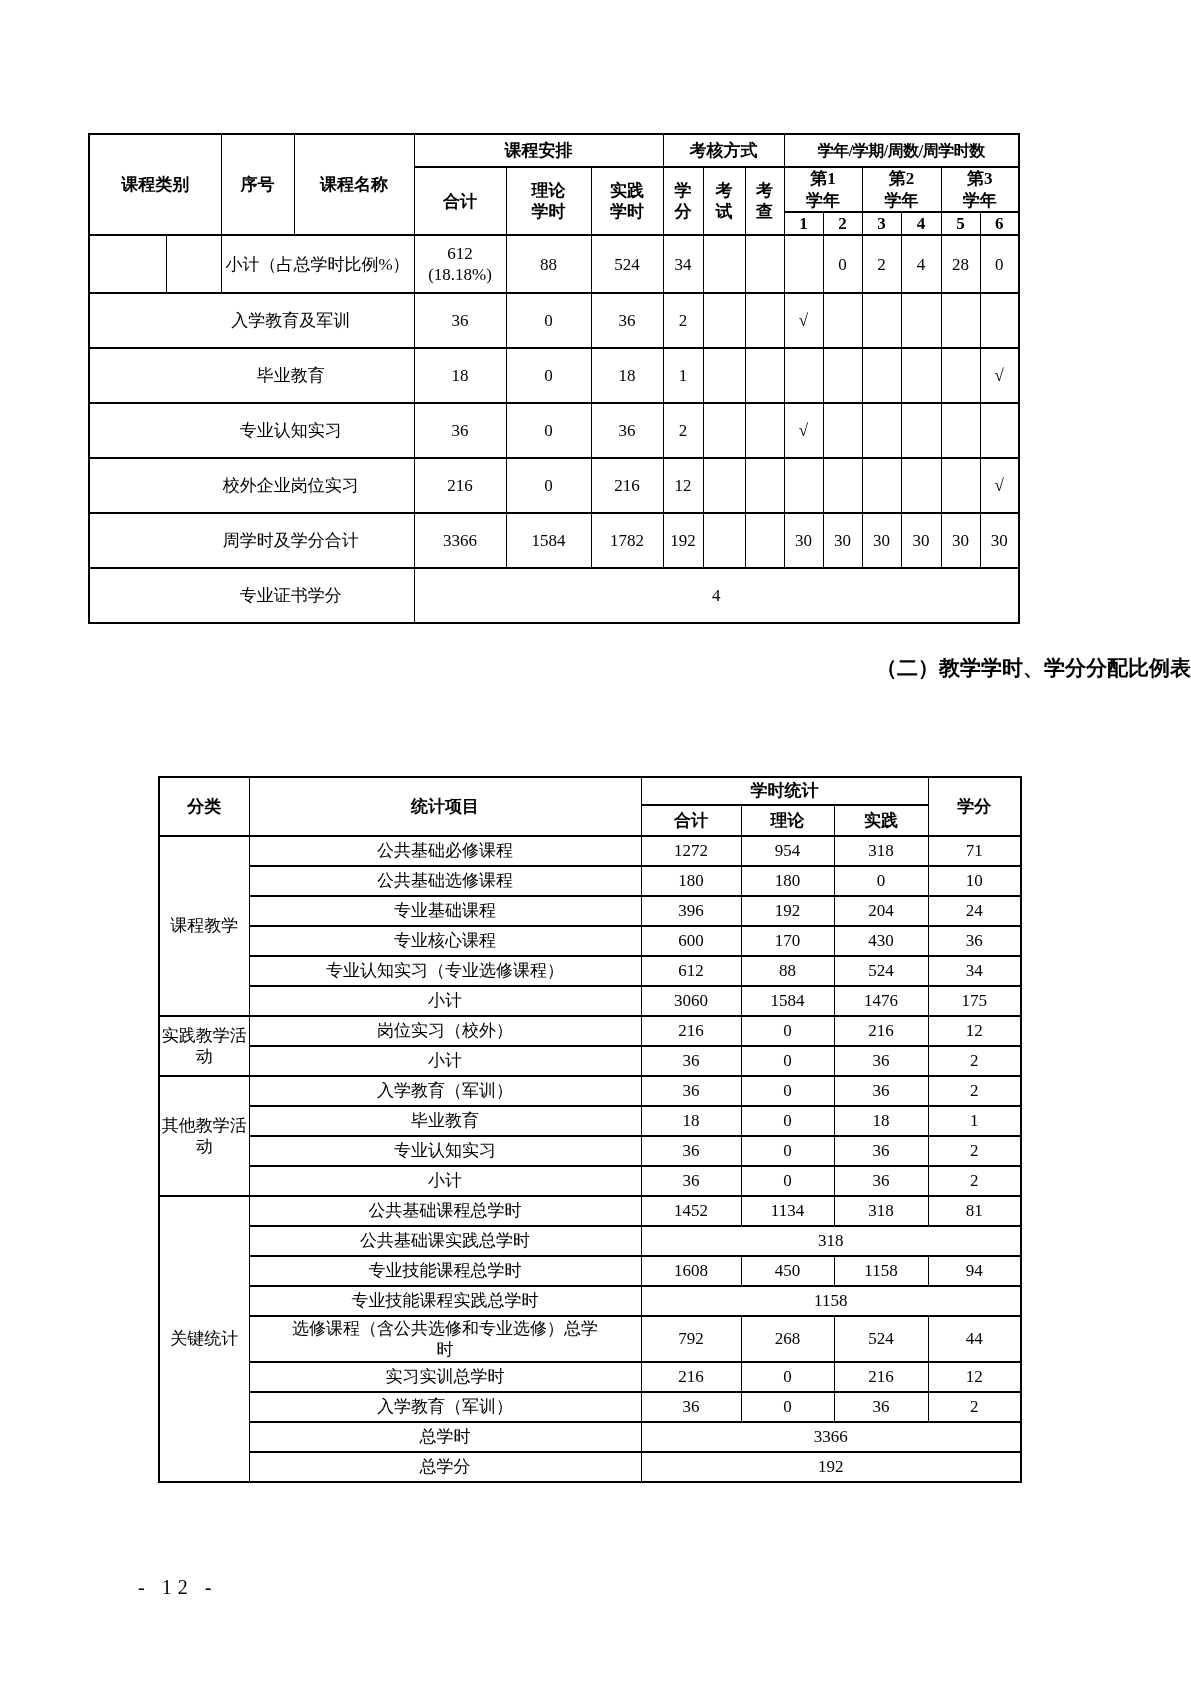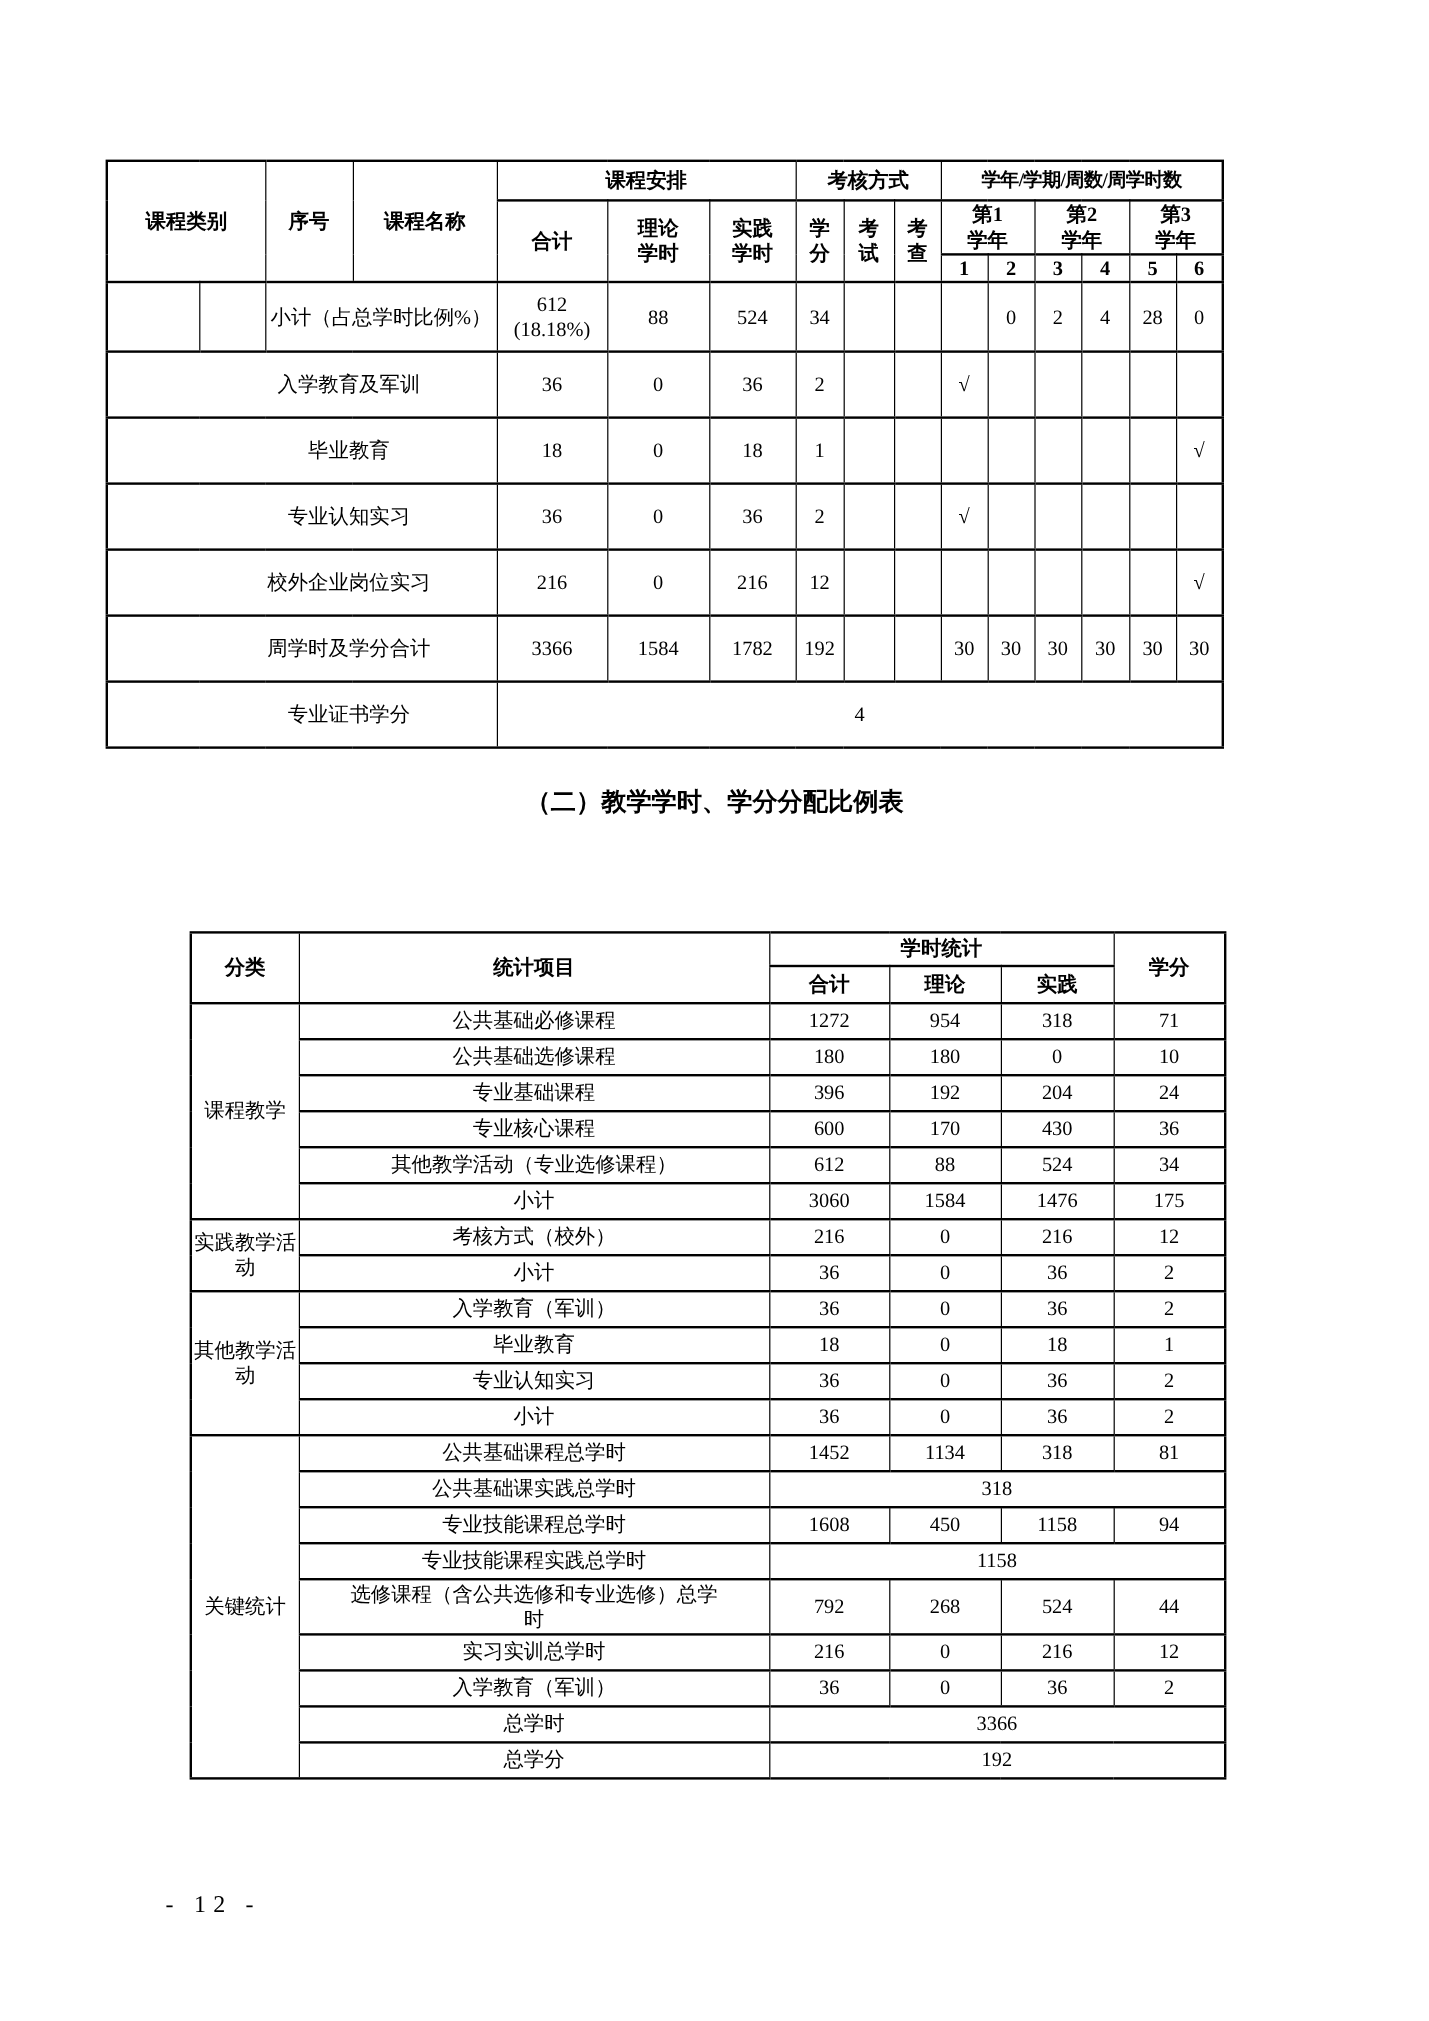--- a/index.html
+++ b/index.html
@@ -37,21 +37,21 @@
   .t1 .hr3 { height:21px; }
   .t1 .br-subtotal { height:58px; }
   .t1 .br { height:55px;margin-top:40px; }
   .t1 .sched-head { font-size:16px; letter-spacing:-0.5px; }
   .t1 td.row-label { padding-left:78px; }
   .t1 td.subtotal-label { padding-left:0; }
 
   
   .section-title {
     position:absolute; left:0; top:654px; width:100%;
-    text-align:center; font-size:21px; font-weight:bold;
+    text-align:right; font-size:21px; font-weight:bold;
   }
 
   
   .t2 { position:absolute; left:158px; top:776px; width:862px; }
   .t2 .hr1 { height:28px; }
   .t2 .hr2 { height:31px; }
   .t2 .br { height:30px; }
   .t2 .br-tall { height:46px; }
 
   
@@ -272,37 +272,37 @@
     <td>24</td>
   </tr>
   <tr class="br">
     <td>专业核心课程</td>
     <td>600</td>
     <td>170</td>
     <td>430</td>
     <td>36</td>
   </tr>
   <tr class="br">
-    <td>其他教学活动（专业选修课程）</td>
+    <td>专业认知实习（专业选修课程）</td>
     <td>612</td>
     <td>88</td>
     <td>524</td>
     <td>34</td>
   </tr>
   <tr class="br">
     <td>小计</td>
     <td>3060</td>
     <td>1584</td>
     <td>1476</td>
     <td>175</td>
   </tr>
 
   <tr class="br">
     <td rowspan="2">实践教学活动</td>
-    <td>考核方式（校外）</td>
+    <td>岗位实习（校外）</td>
     <td>216</td>
     <td>0</td>
     <td>216</td>
     <td>12</td>
   </tr>
   <tr class="br">
     <td>小计</td>
     <td>36</td>
     <td>0</td>
     <td>36</td>

